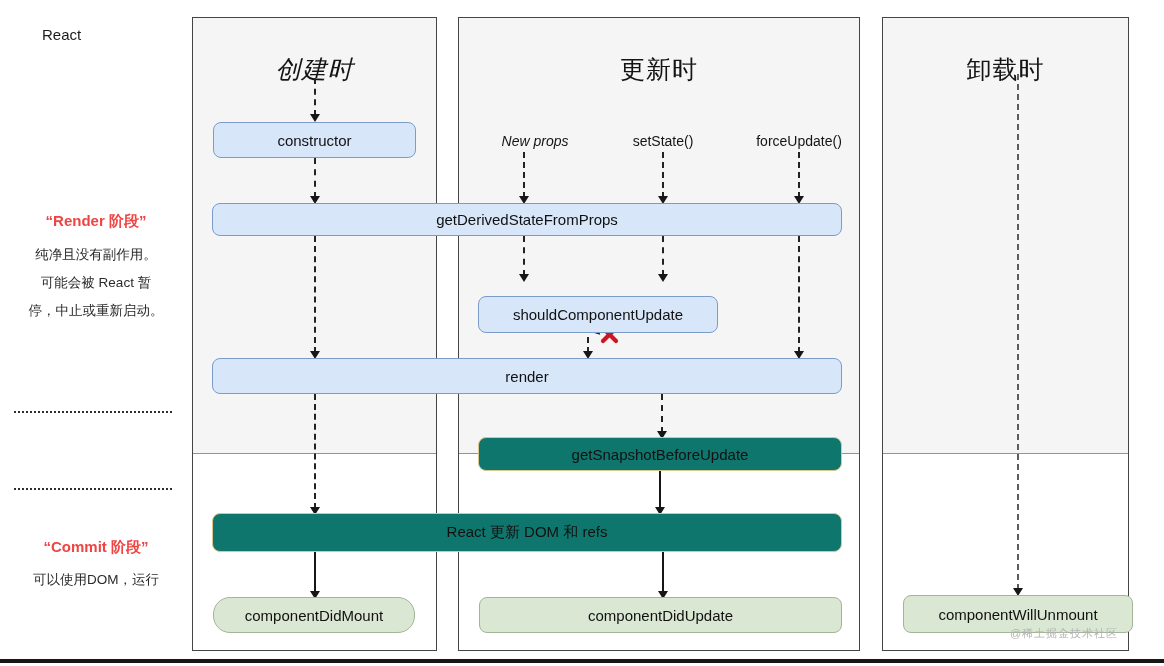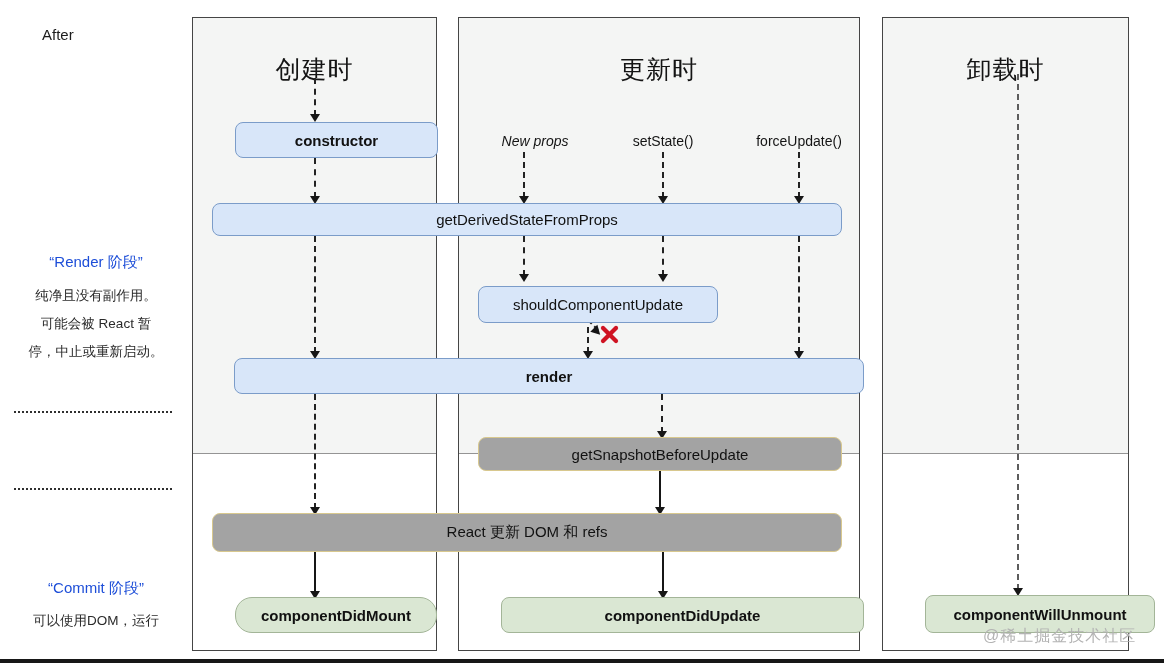--- a/index.html
+++ b/index.html
@@ -5,38 +5,38 @@
   * { margin:0; padding:0; box-sizing:border-box; }
   html,body { background:#fff; }
   .stage{
     position:relative; width:1164px; height:666px; overflow:hidden;
     font-family:"Liberation Sans", sans-serif; color:#111; background:#fff;
   }
   .after-label{ position:absolute; left:42px; top:26px; font-size:15px; color:#1c1c1c; }
 
   
   .phase-note{ position:absolute; left:10px; width:172px; text-align:center; }
-  .phase-title{ font-size:15px; font-weight:400; color:#1d4ed8;margin-top:41px; }
+  .phase-title{ font-size:15px; font-weight:700; color:#ef4444; }
   .phase-line{ font-size:13.5px; line-height:28px; color:#2a2a2a; }
   .dotted-sep{ position:absolute; left:14px; width:158px; border-top:2px dotted #2f2f2f; height:0; }
 
   
   .panel{ position:absolute; top:17px; height:634px; border:1.5px solid #454545; background:#fff; }
   .panel-shade{ position:absolute; left:0; top:0; width:100%; height:436px;
     background:#f4f5f4; border-bottom:1px solid #949494; }
   .panel-title{ position:absolute; top:35px; width:100%; text-align:center;
     font-size:25px; font-weight:500; letter-spacing:1px; color:#141414; }
 
   
   .fbox{ position:absolute; border-radius:8px; border:1px solid; display:flex;
     align-items:center; justify-content:center; font-size:15px; }
   .fbox.blue  { background:#d8e6f9; border-color:#7b9cc9; }
-  .fbox.yellow{ background:#a3a3a3; border-color:#d8c88e; }
+  .fbox.yellow{ background:#0f766e; border-color:#d8c88e; }
   .fbox.green { background:#dae7d3; border-color:#a3b598; }
-  .fbox.bold  { font-weight:700;margin-left:22px; }
+  .fbox.bold  { font-weight:400; }
   .fbox.italic{ }
 
   
   .trigger{ position:absolute; top:133px; transform:translateX(-50%);
     font-size:14px; color:#141414; white-space:nowrap; }
   .trigger.italic{ font-style:italic; }
 
   
   .arrow{ position:absolute; width:0; }
   .arrow.dashed{ border-left:2px dashed #222; }
@@ -45,51 +45,51 @@
   .head{ position:absolute; left:-6px; bottom:-6px; width:0; height:0;
     border-left:5px solid transparent; border-right:5px solid transparent;
     border-top:8px solid #161616; }
   .branch-seg{ position:absolute; width:0; height:14px; border-left:2px dashed #222;
     transform:rotate(-45deg); }
   .branch-head{ position:absolute; width:0; height:0;
     border-left:5px solid transparent; border-right:5px solid transparent;
     border-top:9px solid #141414; transform:rotate(-45deg); }
   .abort-x{ position:absolute; }
 
-  .watermark{ position:absolute; left:983px; top:626px; width:162px; text-align:left;
-    font-size:16px; color:#b3b3b3; letter-spacing:1px; white-space:nowrap; }
+  .watermark{ position:absolute; left:983px; top:626px; width:162px; text-align:center;
+    font-size:11px; color:#b3b3b3; letter-spacing:1px; white-space:nowrap; }
   .bottom-bar{ position:absolute; left:0; top:659px; width:1164px; height:4px; background:#171717; }
 </style>
 </head>
 <body>
 
 <div class="stage">
 
-  <div class="after-label">After</div>
+  <div class="after-label">React</div>
 
   <div class="phase-note" style="top:212px;">
     <div class="phase-title">“Render 阶段”</div>
     <div class="phase-line" style="margin-top:10px;">纯净且没有副作用。</div>
     <div class="phase-line">可能会被 React 暂</div>
     <div class="phase-line">停，中止或重新启动。</div>
   </div>
 
   <div class="dotted-sep" style="top:411px;"></div>
 
   <div class="phase-note" style="top:428px;">
   </div>
 
   <div class="dotted-sep" style="top:488px;"></div>
 
   <div class="phase-note" style="top:538px;">
     <div class="phase-title">“Commit 阶段”</div>
     <div class="phase-line" style="margin-top:9px;">可以使用DOM，运行</div>
   </div>
 
-  <div class="panel" style="left:192px; width:245px;">
+  <div class="panel" style="left:192px; width:245px;font-style:italic;">
     <div class="panel-shade"></div>
     <div class="panel-title">创建时</div>
   </div>
   <div class="panel" style="left:458px; width:402px;">
     <div class="panel-shade"></div>
     <div class="panel-title">更新时</div>
   </div>
   <div class="panel" style="left:882px; width:247px;">
     <div class="panel-shade"></div>
     <div class="panel-title">卸载时</div>
@@ -158,21 +158,21 @@
     </div>
 
   <div class="arrow dashed gray" style="left:1017px; top:74px; height:516px;">
       <div class="head"></div>
     </div>
 
   <div class="fbox blue bold" style="left:213px; top:122px; width:203px; height:36px;">constructor</div>
 
   <div class="fbox blue" style="left:212px; top:203px; width:630px; height:33px;">getDerivedStateFromProps</div>
 
-  <div class="fbox blue" style="left:478px; top:286px; width:240px; height:37px;">shouldComponentUpdate</div>
+  <div class="fbox blue" style="left:478px; top:296px; width:240px; height:37px;">shouldComponentUpdate</div>
 
   <div class="fbox blue bold" style="left:212px; top:358px; width:630px; height:36px;">render</div>
 
   <div class="fbox yellow" style="left:478px; top:437px; width:364px; height:34px;">getSnapshotBeforeUpdate</div>
 
   <div class="fbox yellow italic" style="left:212px; top:513px; width:630px; height:39px;">React 更新 DOM 和 refs</div>
 
   <div class="fbox green bold" style="left:213px; top:597px; width:202px; height:36px;border-radius:17px;">componentDidMount</div>
 
   <div class="fbox green bold" style="left:903px; top:595px; width:230px; height:38px;">componentWillUnmount</div>

